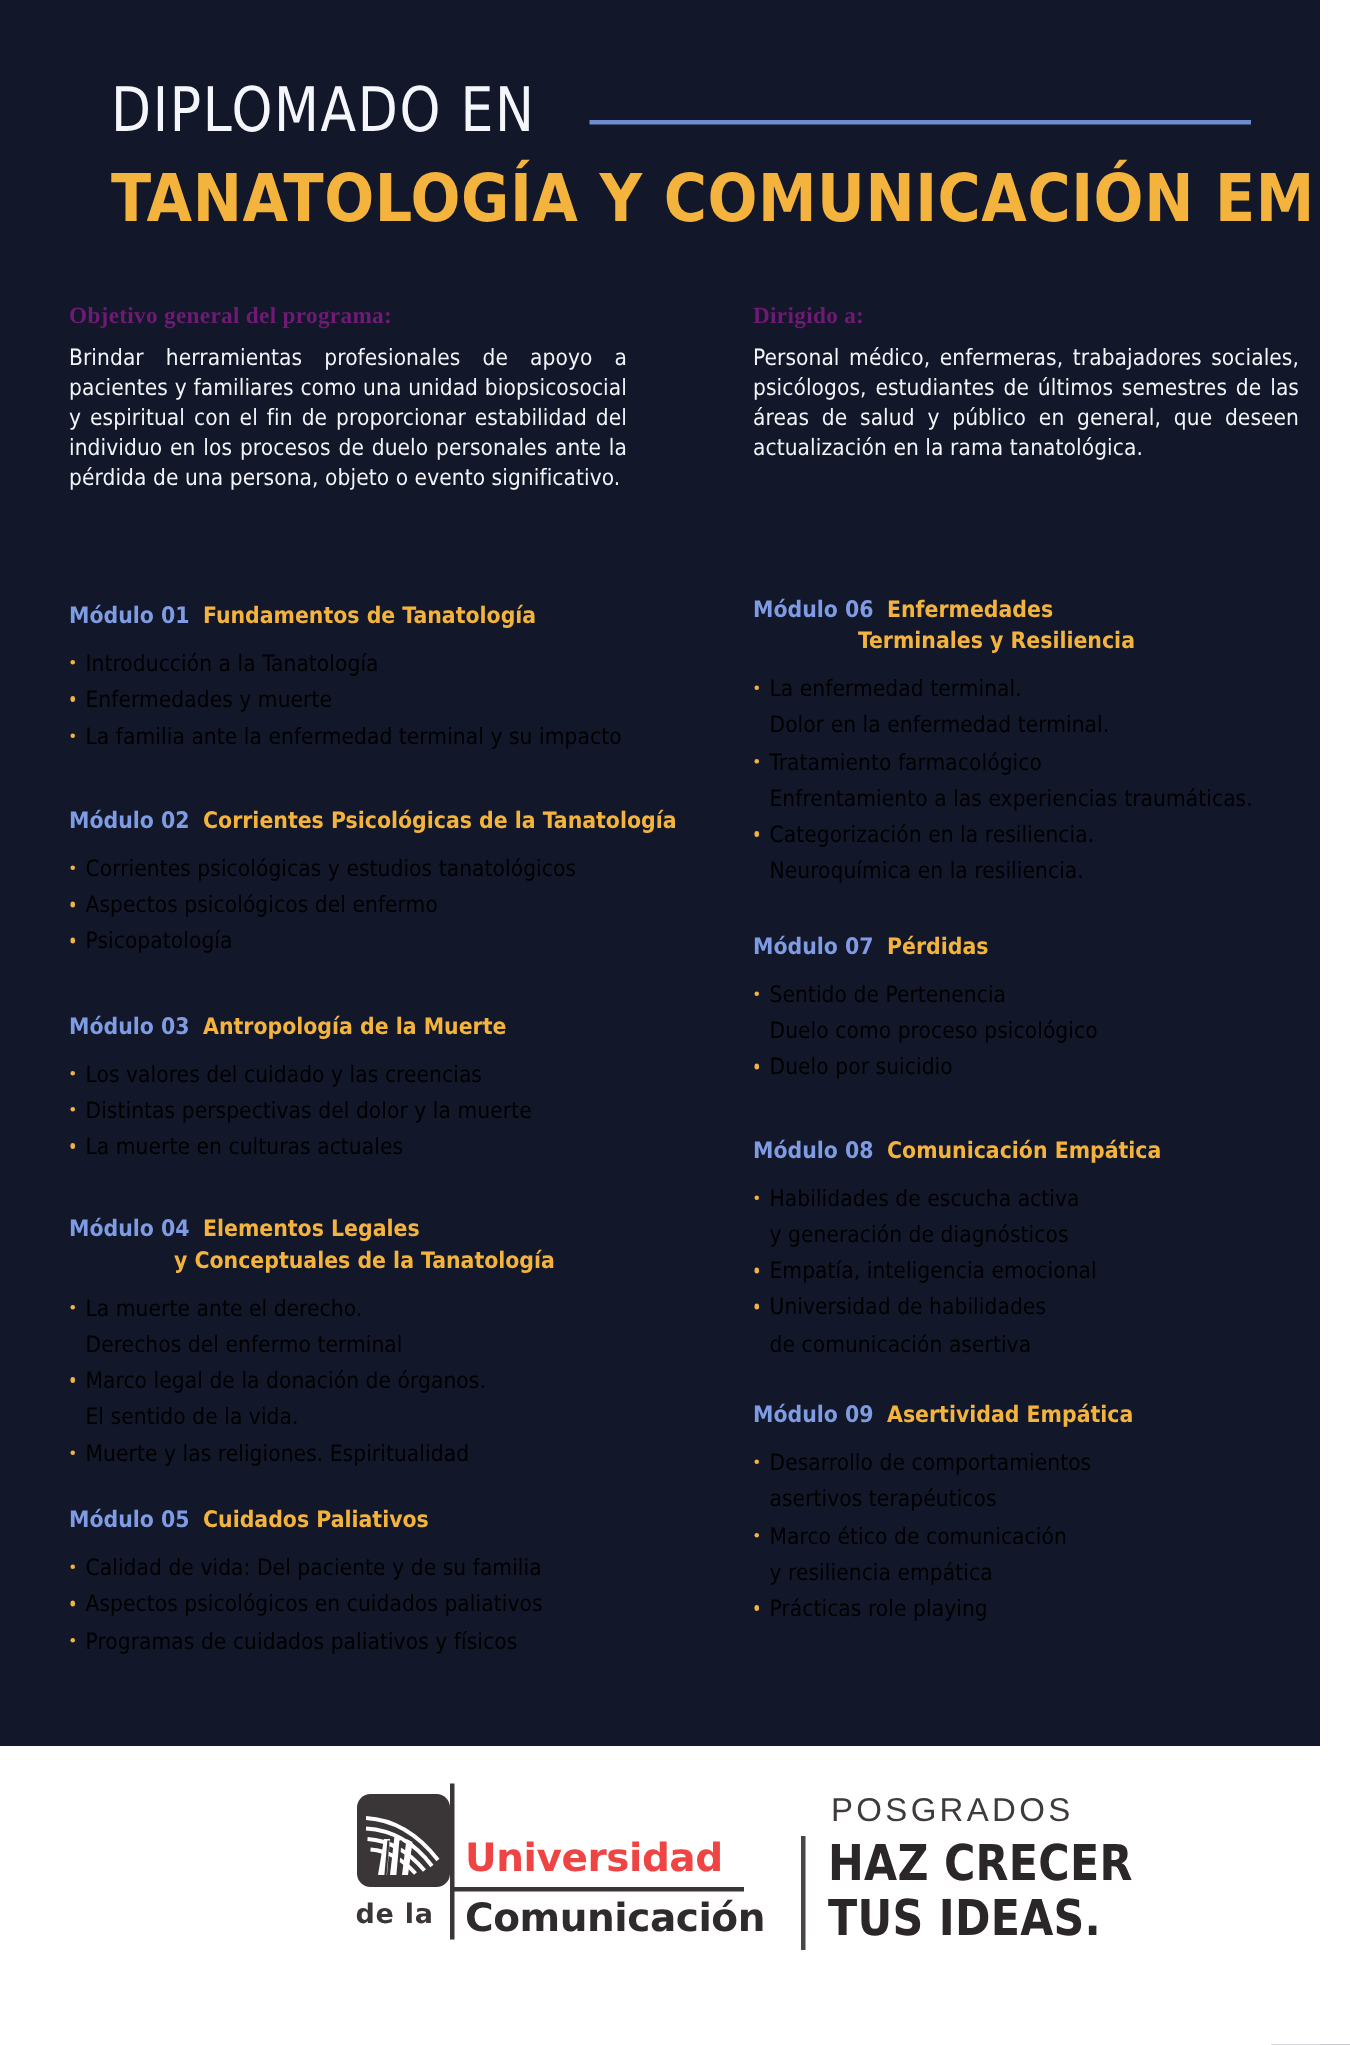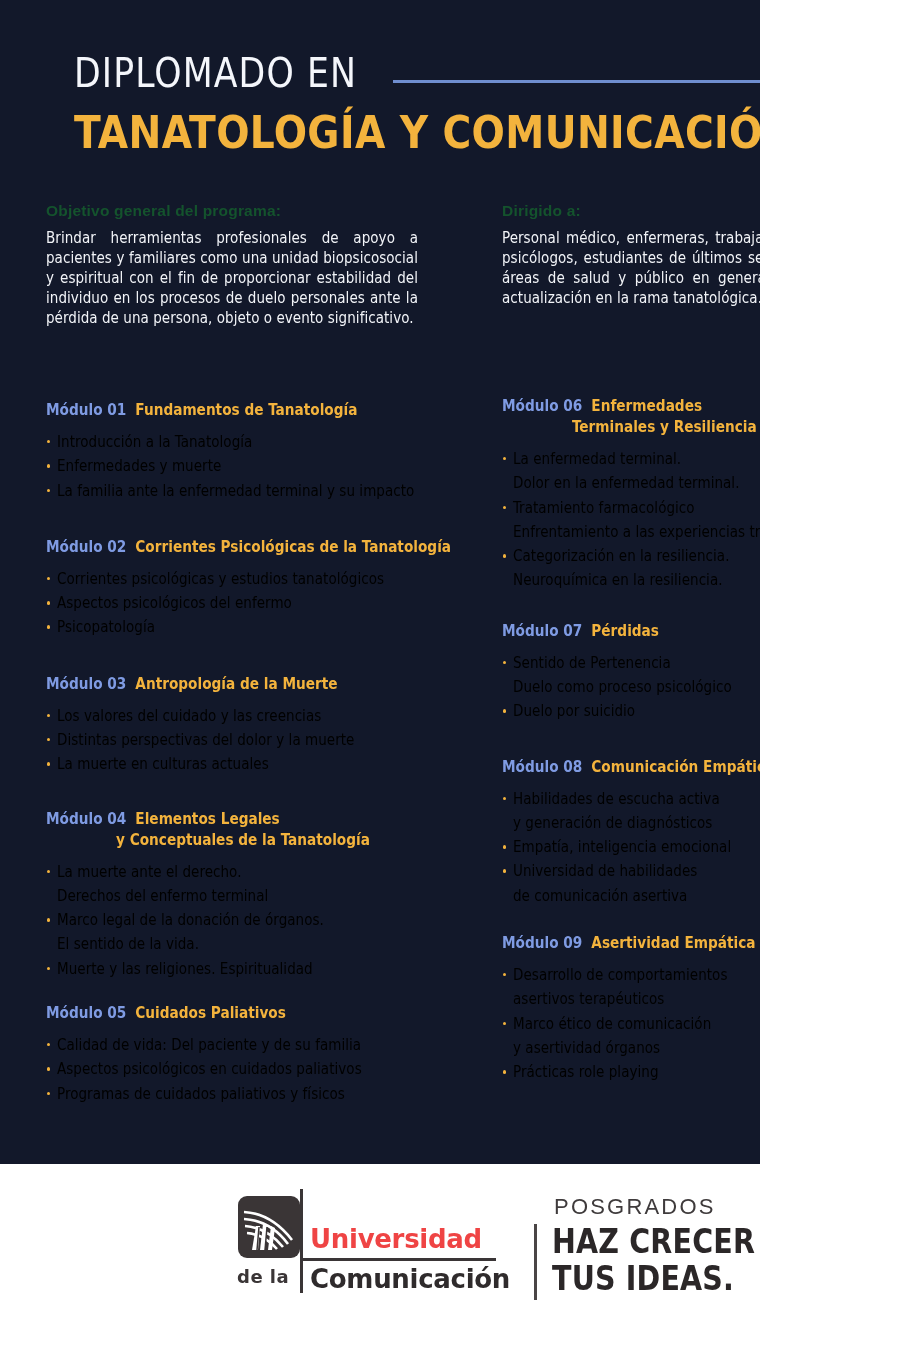--- a/index.html
+++ b/index.html
@@ -6,21 +6,21 @@
 
   html, body {
     width: 900px;
     height: 1363px;
     background: #ffffff;
     font-family: "Liberation Sans", sans-serif;
   }
 
   #poster {
     position: relative;
-    width: 760px;
+    width: 880px;
     height: 1363px;
     overflow: hidden;
     background: #ffffff;
   }
 
   
   .dark-panel {
     position: absolute;
     left: 0; top: 0;
     width: 900px;
@@ -79,22 +79,22 @@
     width: 900px;
   }
   .col {
     position: absolute;
     top: 0;
   }
   .col-left  { left: 46px;  width: 372px; }
   .col-right { left: 502px; width: 364px; }
 
   .intro-heading {
-    color: #14532d;
-    font-family: Liberation Sans, sans-serif;
+    color: #701a75;
+    font-family: Liberation Serif, serif;
     font-size: 15.5px;
     font-weight: 700;
     letter-spacing: 0.2px;
     margin-bottom: 9px;
   }
   .intro-body {
     color: #f2f4f8;
     font-family: "DejaVu Sans Condensed", "Liberation Sans Narrow", "Liberation Sans", sans-serif;
     font-size: 15px;
     font-weight: 400;
@@ -355,21 +355,21 @@
           <ul class="bullets">
             <li><span>Habilidades de escucha activa</span><span class="subline">y generación de diagnósticos</span></li>
             <li><span>Empatía, inteligencia emocional</span></li>
             <li><span>Universidad de habilidades</span><span class="subline">de comunicación asertiva</span></li>
           </ul>
         </div>
         <div class="module" style="margin-bottom: 0px;">
           <div class="module-head"><span class="module-num">Módulo 09</span><span class="module-title">Asertividad Empática</span></div>
           <ul class="bullets">
             <li><span>Desarrollo de comportamientos</span><span class="subline">asertivos terapéuticos</span></li>
-            <li><span>Marco ético de comunicación</span><span class="subline">y asertividad órganos</span></li>
+            <li><span>Marco ético de comunicación</span><span class="subline">y resiliencia empática</span></li>
             <li><span>Prácticas role playing</span></li>
           </ul>
         </div>
       </div>
   </div>
 
   <div class="footer">
     <div class="footer-inner">
 
       <div class="logo-lockup">

